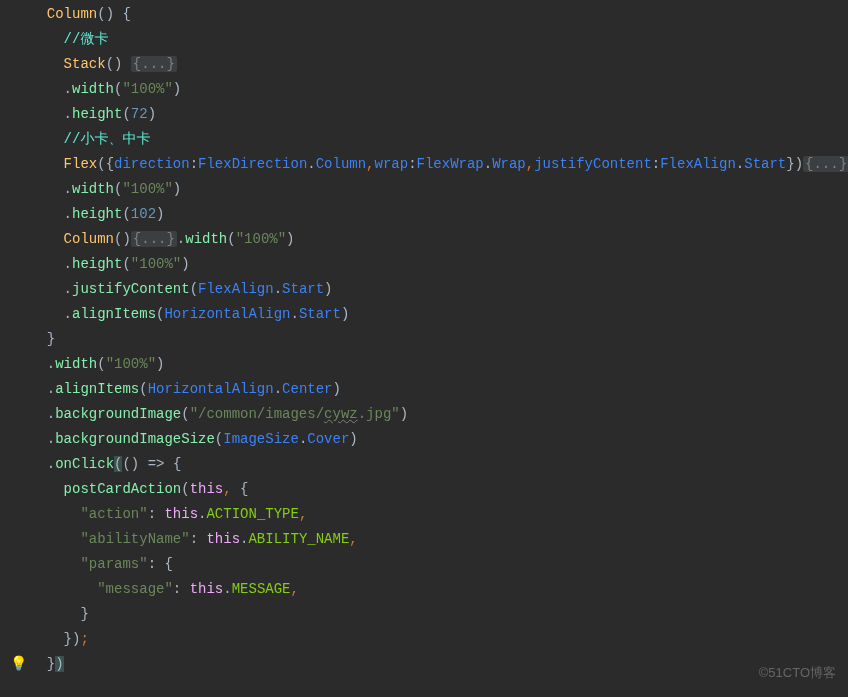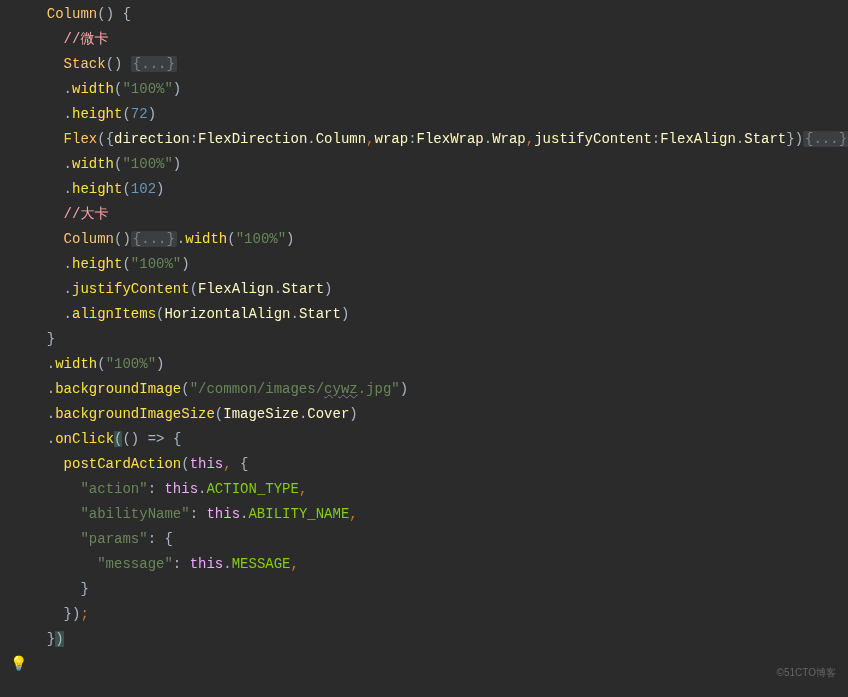--- a/index.html
+++ b/index.html
@@ -20,79 +20,80 @@
       padding-top: 2px;
     }
     .code-area {
       padding-left: 30px;
     }
     .line {
       white-space: pre;
       height: 25px;
     }
     .type { color: #ffc66d; }
-    .method { color: #fde047; margin-top: 44px; }
+    .method { color: #86efac; margin-top: 44px; }
     .string { color: #6a8759; }
     .number { color: #6897bb; margin-top: 45px; }
-    .comment { color: #fca5a5; margin-top: 36px; }
+    .comment { color: #5eead4; margin-top: 36px; }
     .paren { color: #a9b7c6; }
     .punct { color: #cc7832; }
     .brace { color: #a9b7c6; }
     .fold {
       background-color: #3c3f41;
       color: #808080;
       border-radius: 2px;
       padding: 0 2px;
     }
     .text { color: #a9b7c6; }
     .this-kw { color: #f0abfc; }
     .field { color: #84cc16; }
-    .identifier { color: #fef9c3; }
+    .identifier { color: #3b82f6; }
     .wavy {
       text-decoration: underline wavy #808080;
       text-decoration-thickness: 1px;
     }
     .highlight-paren {
       background-color: #3b514d;
     }
     .watermark {
       position: absolute;
       bottom: 12px;
       right: 12px;
       color: #666;
-      font-size: 10px;
+      font-size: 13px;
       font-family: sans-serif;
     }
     .bulb {
       position: absolute;
       left: 10px;
       top: 652px;
       color: #ffc66d;
       font-size: 14px;
     }
   </style>
 </head>
 <body>
 
 <div class="code-area">
 <div class="line">  <span class="type">Column</span><span class="paren">(</span><span class="paren">)</span> <span class="brace">{</span></div>
 <div class="line">    <span class="comment">//微卡</span></div>
 <div class="line">    <span class="type">Stack</span><span class="paren">(</span><span class="paren">)</span> <span class="fold">{...}</span></div>
 <div class="line">    <span class="text">.</span><span class="method">width</span><span class="paren">(</span><span class="string">"100%"</span><span class="paren">)</span></div>
 <div class="line">    <span class="text">.</span><span class="method">height</span><span class="paren">(</span><span class="number">72</span><span class="paren">)</span></div>
+<div class="line">    <span class="comment">//小卡、中卡</span></div>
 <div class="line">    <span class="type">Flex</span><span class="paren">(</span><span class="brace">{</span><span class="identifier">direction</span><span class="text">:</span><span class="identifier">FlexDirection</span><span class="text">.</span><span class="identifier">Column</span><span class="punct">,</span><span class="identifier">wrap</span><span class="text">:</span><span class="identifier">FlexWrap</span><span class="text">.</span><span class="identifier">Wrap</span><span class="punct">,</span><span class="identifier">justifyContent</span><span class="text">:</span><span class="identifier">FlexAlign</span><span class="text">.</span><span class="identifier">Start</span><span class="brace">}</span><span class="paren">)</span><span class="fold">{...}</span></div>
 <div class="line">    <span class="text">.</span><span class="method">width</span><span class="paren">(</span><span class="string">"100%"</span><span class="paren">)</span></div>
 <div class="line">    <span class="text">.</span><span class="method">height</span><span class="paren">(</span><span class="number">102</span><span class="paren">)</span></div>
-<div class="line">    <span class="comment">//大卡</span></div>
 <div class="line">    <span class="type">Column</span><span class="paren">(</span><span class="paren">)</span><span class="fold">{...}</span><span class="text">.</span><span class="method">width</span><span class="paren">(</span><span class="string">"100%"</span><span class="paren">)</span></div>
 <div class="line">    <span class="text">.</span><span class="method">height</span><span class="paren">(</span><span class="string">"100%"</span><span class="paren">)</span></div>
 <div class="line">    <span class="text">.</span><span class="method">justifyContent</span><span class="paren">(</span><span class="identifier">FlexAlign</span><span class="text">.</span><span class="identifier">Start</span><span class="paren">)</span></div>
 <div class="line">    <span class="text">.</span><span class="method">alignItems</span><span class="paren">(</span><span class="identifier">HorizontalAlign</span><span class="text">.</span><span class="identifier">Start</span><span class="paren">)</span></div>
 <div class="line">  <span class="brace">}</span></div>
 <div class="line">  <span class="text">.</span><span class="method">width</span><span class="paren">(</span><span class="string">"100%"</span><span class="paren">)</span></div>
+<div class="line">  <span class="text">.</span><span class="method">alignItems</span><span class="paren">(</span><span class="identifier">HorizontalAlign</span><span class="text">.</span><span class="identifier">Center</span><span class="paren">)</span></div>
 <div class="line">  <span class="text">.</span><span class="method">backgroundImage</span><span class="paren">(</span><span class="string"><span>"/common/images/</span><span class="wavy">cywz</span><span>.jpg"</span></span><span class="paren">)</span></div>
 <div class="line">  <span class="text">.</span><span class="method">backgroundImageSize</span><span class="paren">(</span><span class="identifier">ImageSize</span><span class="text">.</span><span class="identifier">Cover</span><span class="paren">)</span></div>
 <div class="line">  <span class="text">.</span><span class="method">onClick</span><span class="paren highlight-paren">(</span><span class="paren">(</span><span class="paren">)</span> <span class="text">=&gt;</span> <span class="brace">{</span></div>
 <div class="line">    <span class="method">postCardAction</span><span class="paren">(</span><span class="this-kw">this</span><span class="punct">,</span> <span class="brace">{</span></div>
 <div class="line">      <span class="string">"action"</span><span class="text">:</span> <span class="this-kw">this</span><span class="text">.</span><span class="field">ACTION_TYPE</span><span class="punct">,</span></div>
 <div class="line">      <span class="string">"abilityName"</span><span class="text">:</span> <span class="this-kw">this</span><span class="text">.</span><span class="field">ABILITY_NAME</span><span class="punct">,</span></div>
 <div class="line">      <span class="string">"params"</span><span class="text">:</span> <span class="brace">{</span></div>
 <div class="line">        <span class="string">"message"</span><span class="text">:</span> <span class="this-kw">this</span><span class="text">.</span><span class="field">MESSAGE</span><span class="punct">,</span></div>
 <div class="line">      <span class="brace">}</span></div>
 <div class="line">    <span class="brace">}</span><span class="paren">)</span><span class="punct">;</span></div>

